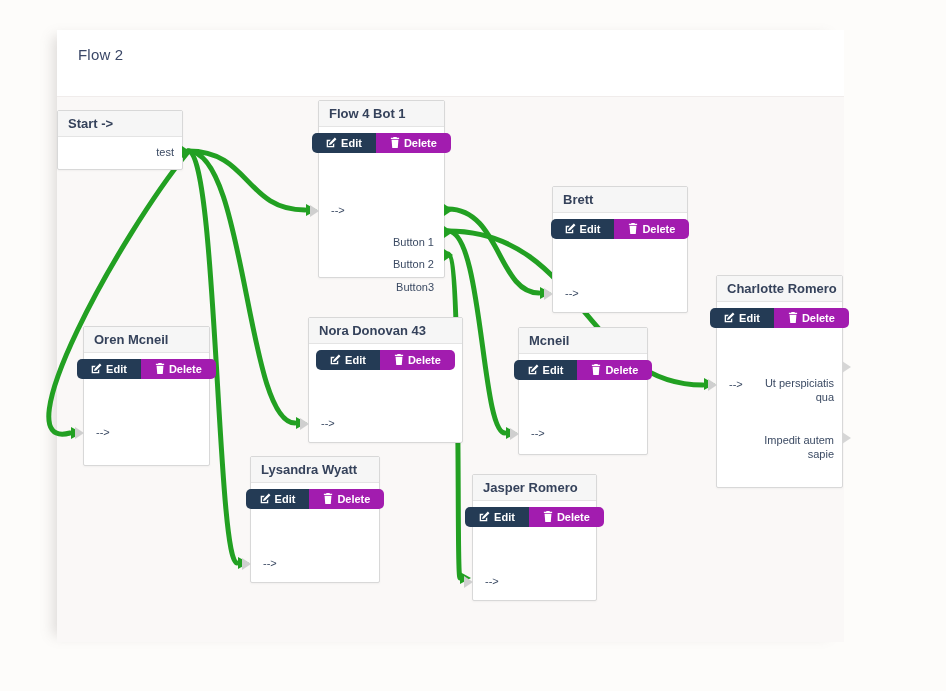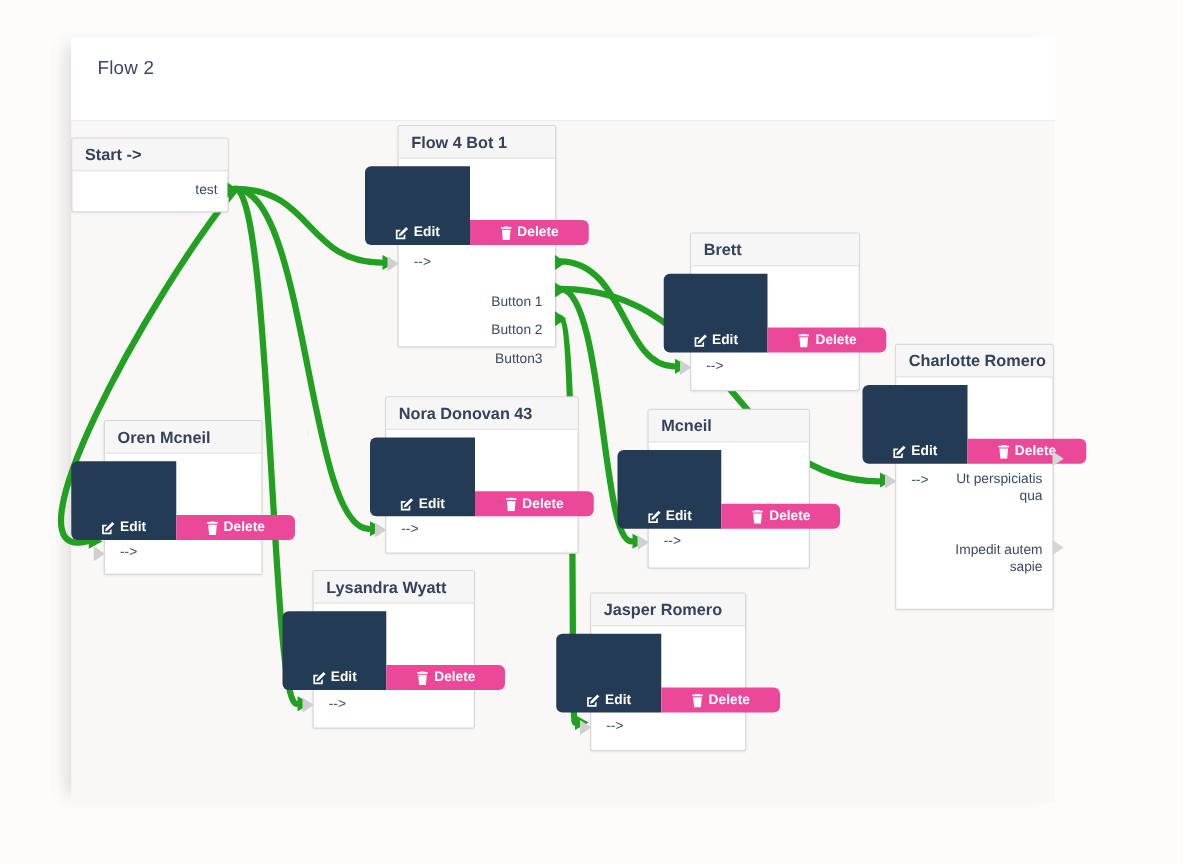--- a/index.html
+++ b/index.html
@@ -33,46 +33,46 @@
     background:#ffffff; border:1px solid #d8d8d8; border-radius:2px;
     box-shadow:0 1px 2px rgba(0,0,0,0.04);
   }
   .node .hd {
     background:#f6f6f6; border-bottom:1px solid #e4e4e4;
     padding:5px 10px; font-size:13px; color:#35425b; font-weight:600;
     white-space:nowrap; overflow:hidden;
   }
   .btnrow { display:flex; justify-content:center; margin-top:6px; }
   .btn {
-    display:flex; align-items:flex-end; gap:4px;
+    display:flex; align-items:flex-start; gap:4px;
     font-size:11px; font-weight:bold; color:#fff;
-    padding:4px 24px; cursor:pointer; border:none; line-height:12px;
+    padding:4px 14px; cursor:pointer; border:none; line-height:12px;
   }
   .btn.edit { background:#243b55; border-radius:5px 0 0 5px; }
-  .btn.del  { background:#ec4899; border-radius:0 5px 5px 0;margin-top:43px; }
+  .btn.del  { background:#a21caf; border-radius:0 5px 5px 0; }
   .btn svg { display:block; }
 
   .lbl { position:absolute; font-size:11px; color:#3b4a63; white-space:nowrap; }
   .in-lbl { left:12px; }
   .out-lbl { right:10px; text-align:right;margin-top:32px; }
   .out-txt { position:absolute; right:8px; width:70px; text-align:right;
              font-size:11px; line-height:14px; color:#3b4a63; }
 
   .port { position:absolute; width:0; height:0;
           border-top:6px solid transparent; border-bottom:6px solid transparent; }
   .port.in  { left:-9px;  border-left:9px solid #cfcfcf; }
   .port.out { right:-9px; border-left:9px solid #22a022; }
   .port.out.free { border-left-color:#d6d6d6; }
 
   
   .n-start    { left:57px;  top:110px; width:126px; height:60px; }
   .n-bot      { left:318px; top:100px; width:127px; height:178px; }
   .n-brett    { left:552px; top:186px; width:136px; height:127px; }
   .n-charlotte{ left:716px; top:275px; width:127px; height:213px; }
-  .n-oren     { left:83px;  top:336px; width:127px; height:124px; }
+  .n-oren     { left:83px;  top:326px; width:127px; height:140px; }
   .n-nora     { left:308px; top:317px; width:155px; height:126px; }
   .n-lindsey  { left:518px; top:327px; width:130px; height:128px; }
   .n-lysandra { left:250px; top:456px; width:130px; height:127px; }
   .n-jasper   { left:472px; top:474px; width:125px; height:127px; }
 
   .n-start .body { padding:9px 8px 0 0; text-align:right; font-size:11px; color:#3b4a63; }
 </style>
 </head>
 <body>
 

